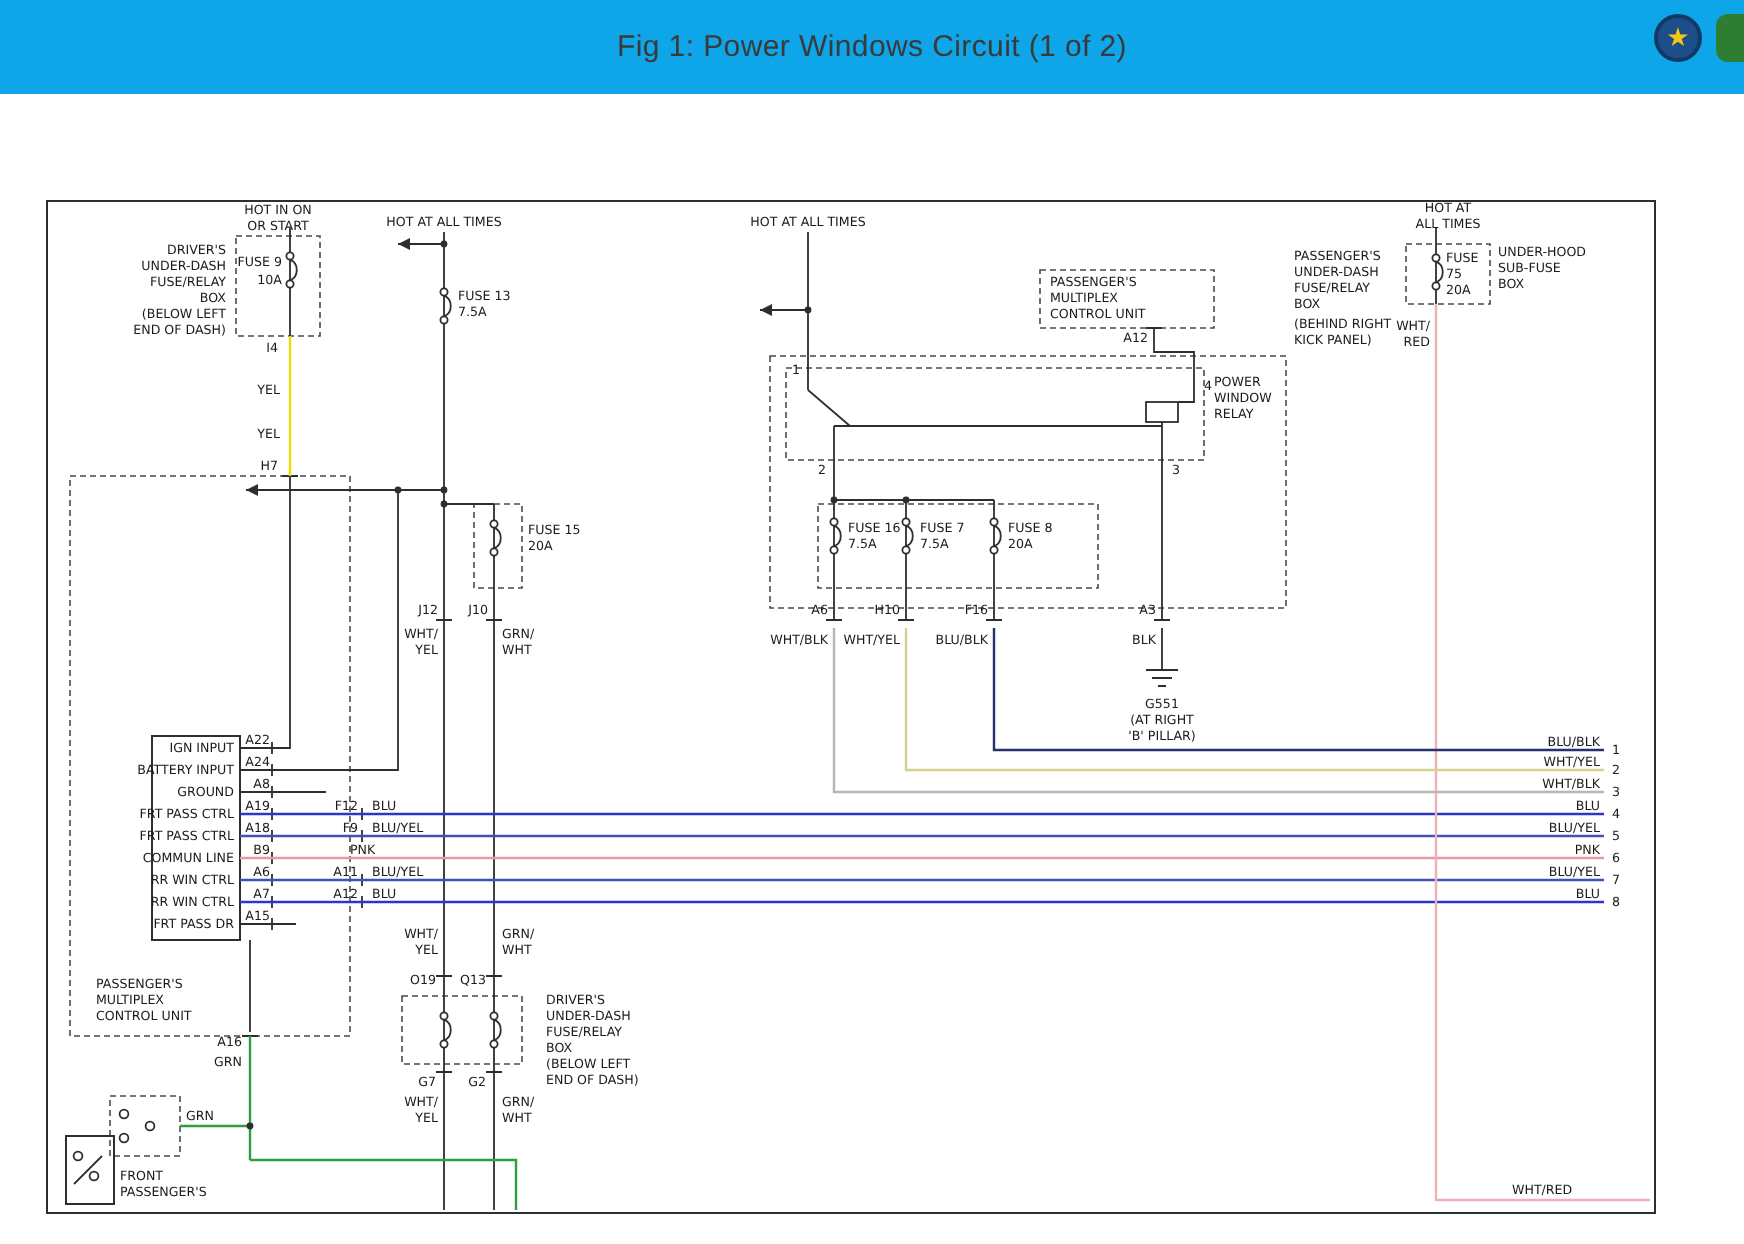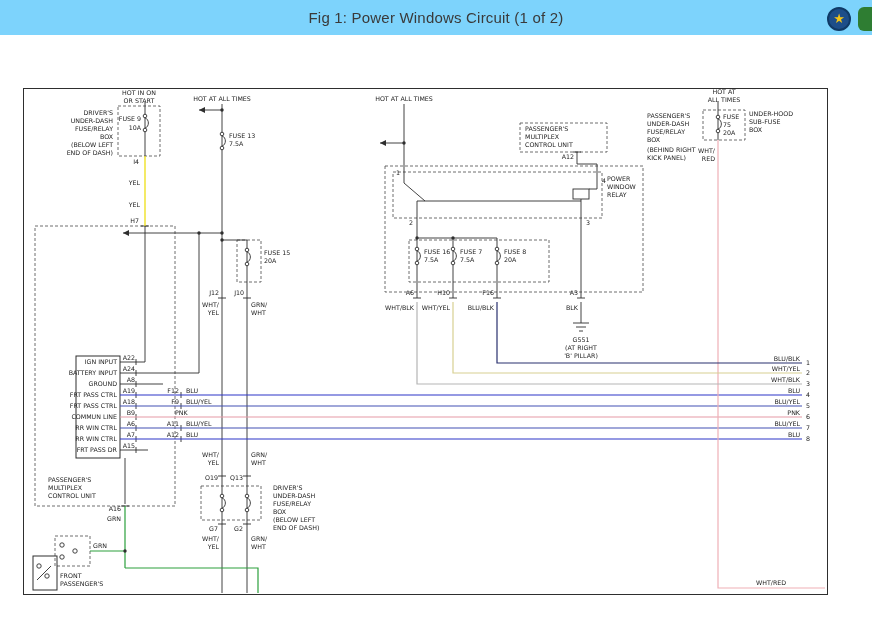--- a/index.html
+++ b/index.html
@@ -1,17 +1,17 @@
 <!DOCTYPE html>
 <html><head>
 <meta charset="utf-8">
 <style>
   html,body{margin:0;padding:0;background:#fff;width:872px;height:622px;overflow:hidden;
     font-family:"Liberation Sans",sans-serif;}
-  header{height:35px;background:#7dd3fc;display:flex;align-items:center;justify-content:center;position:relative;}
+  header{height:47px;background:#0ea5e9;display:flex;align-items:center;justify-content:center;position:relative;}
   header h1{font-size:15px;font-weight:500;color:#3a3a3a;margin:0;letter-spacing:.2px;}
   .hdr-icons{position:absolute;right:0;top:0;height:47px;}
   .star-btn{position:absolute;left:-45px;top:7px;width:24px;height:24px;border-radius:50%;
     background:#1d4e89;border:2px solid #0f3a66;box-sizing:border-box;color:#f5c518;
     font-size:13px;line-height:20px;text-align:center;cursor:pointer;}
   .green-tab{position:absolute;left:-14px;top:7px;width:18px;height:24px;background:#2e7d32;
     border-radius:6px 0 0 6px;cursor:pointer;}
   .canvas{position:relative;}
   .canvas svg{position:absolute;left:23px;top:53px;}
   svg .bk{stroke:#2e2e2e;stroke-width:0.9;fill:none;}

